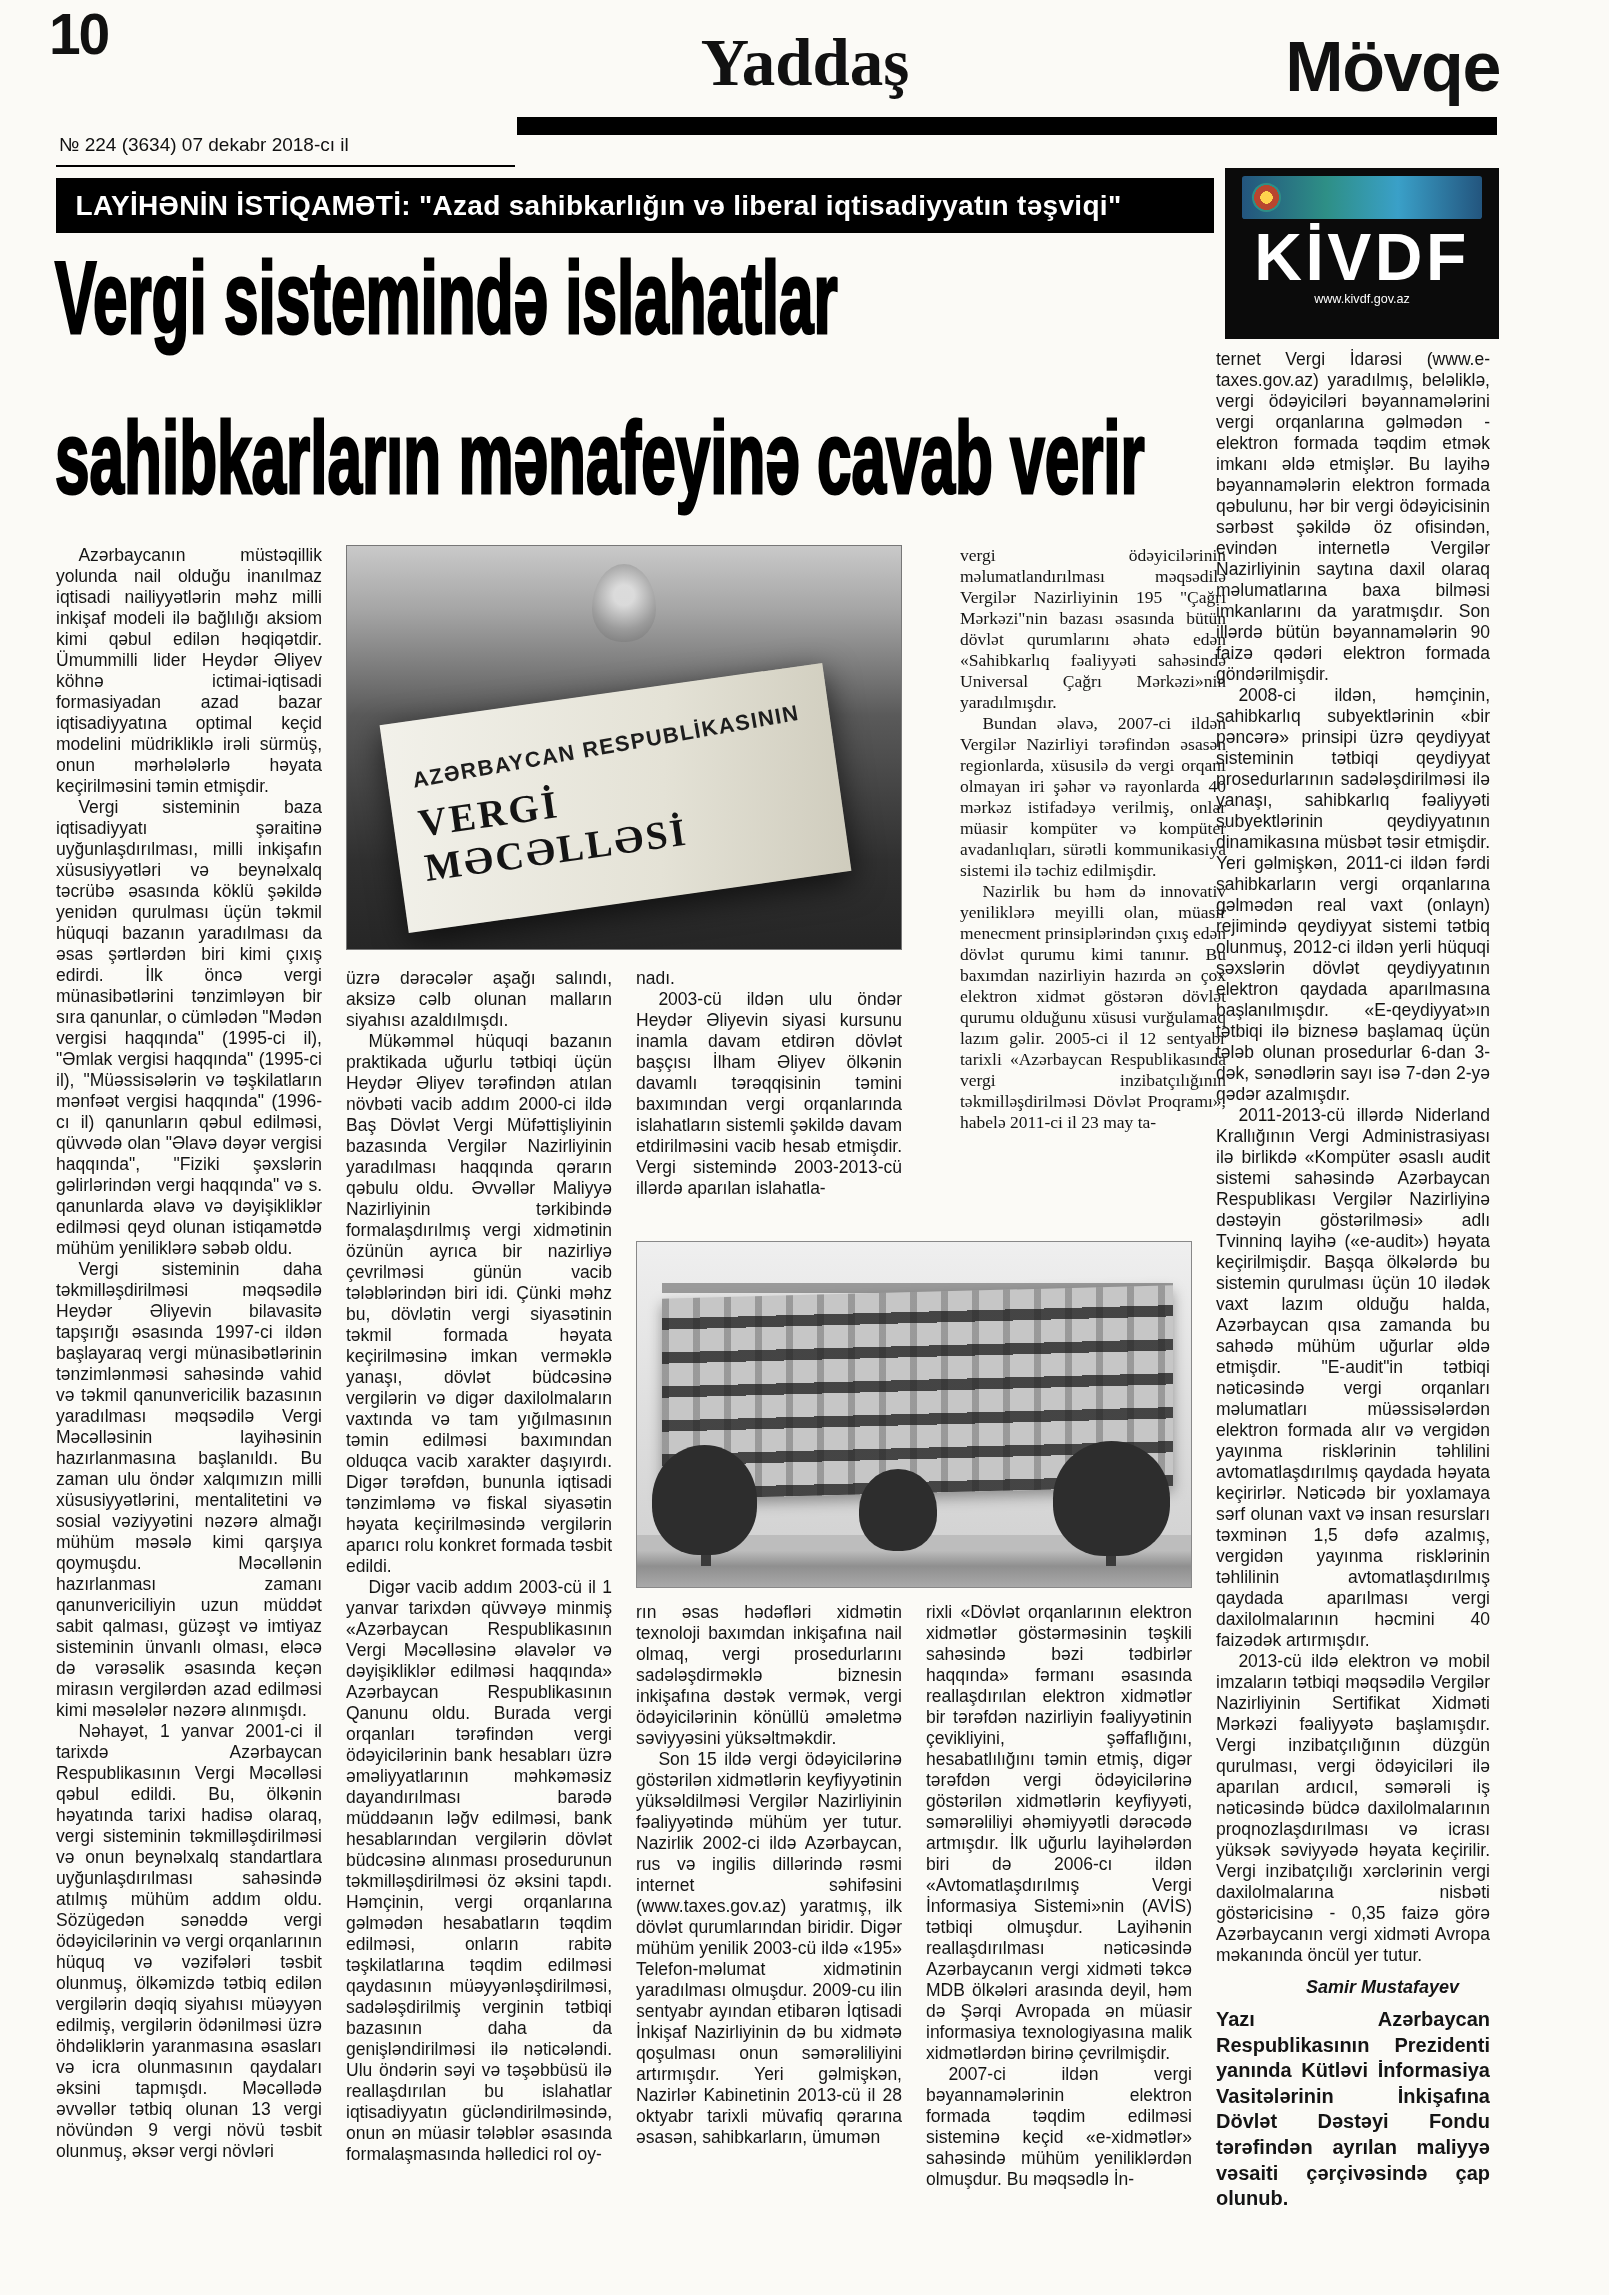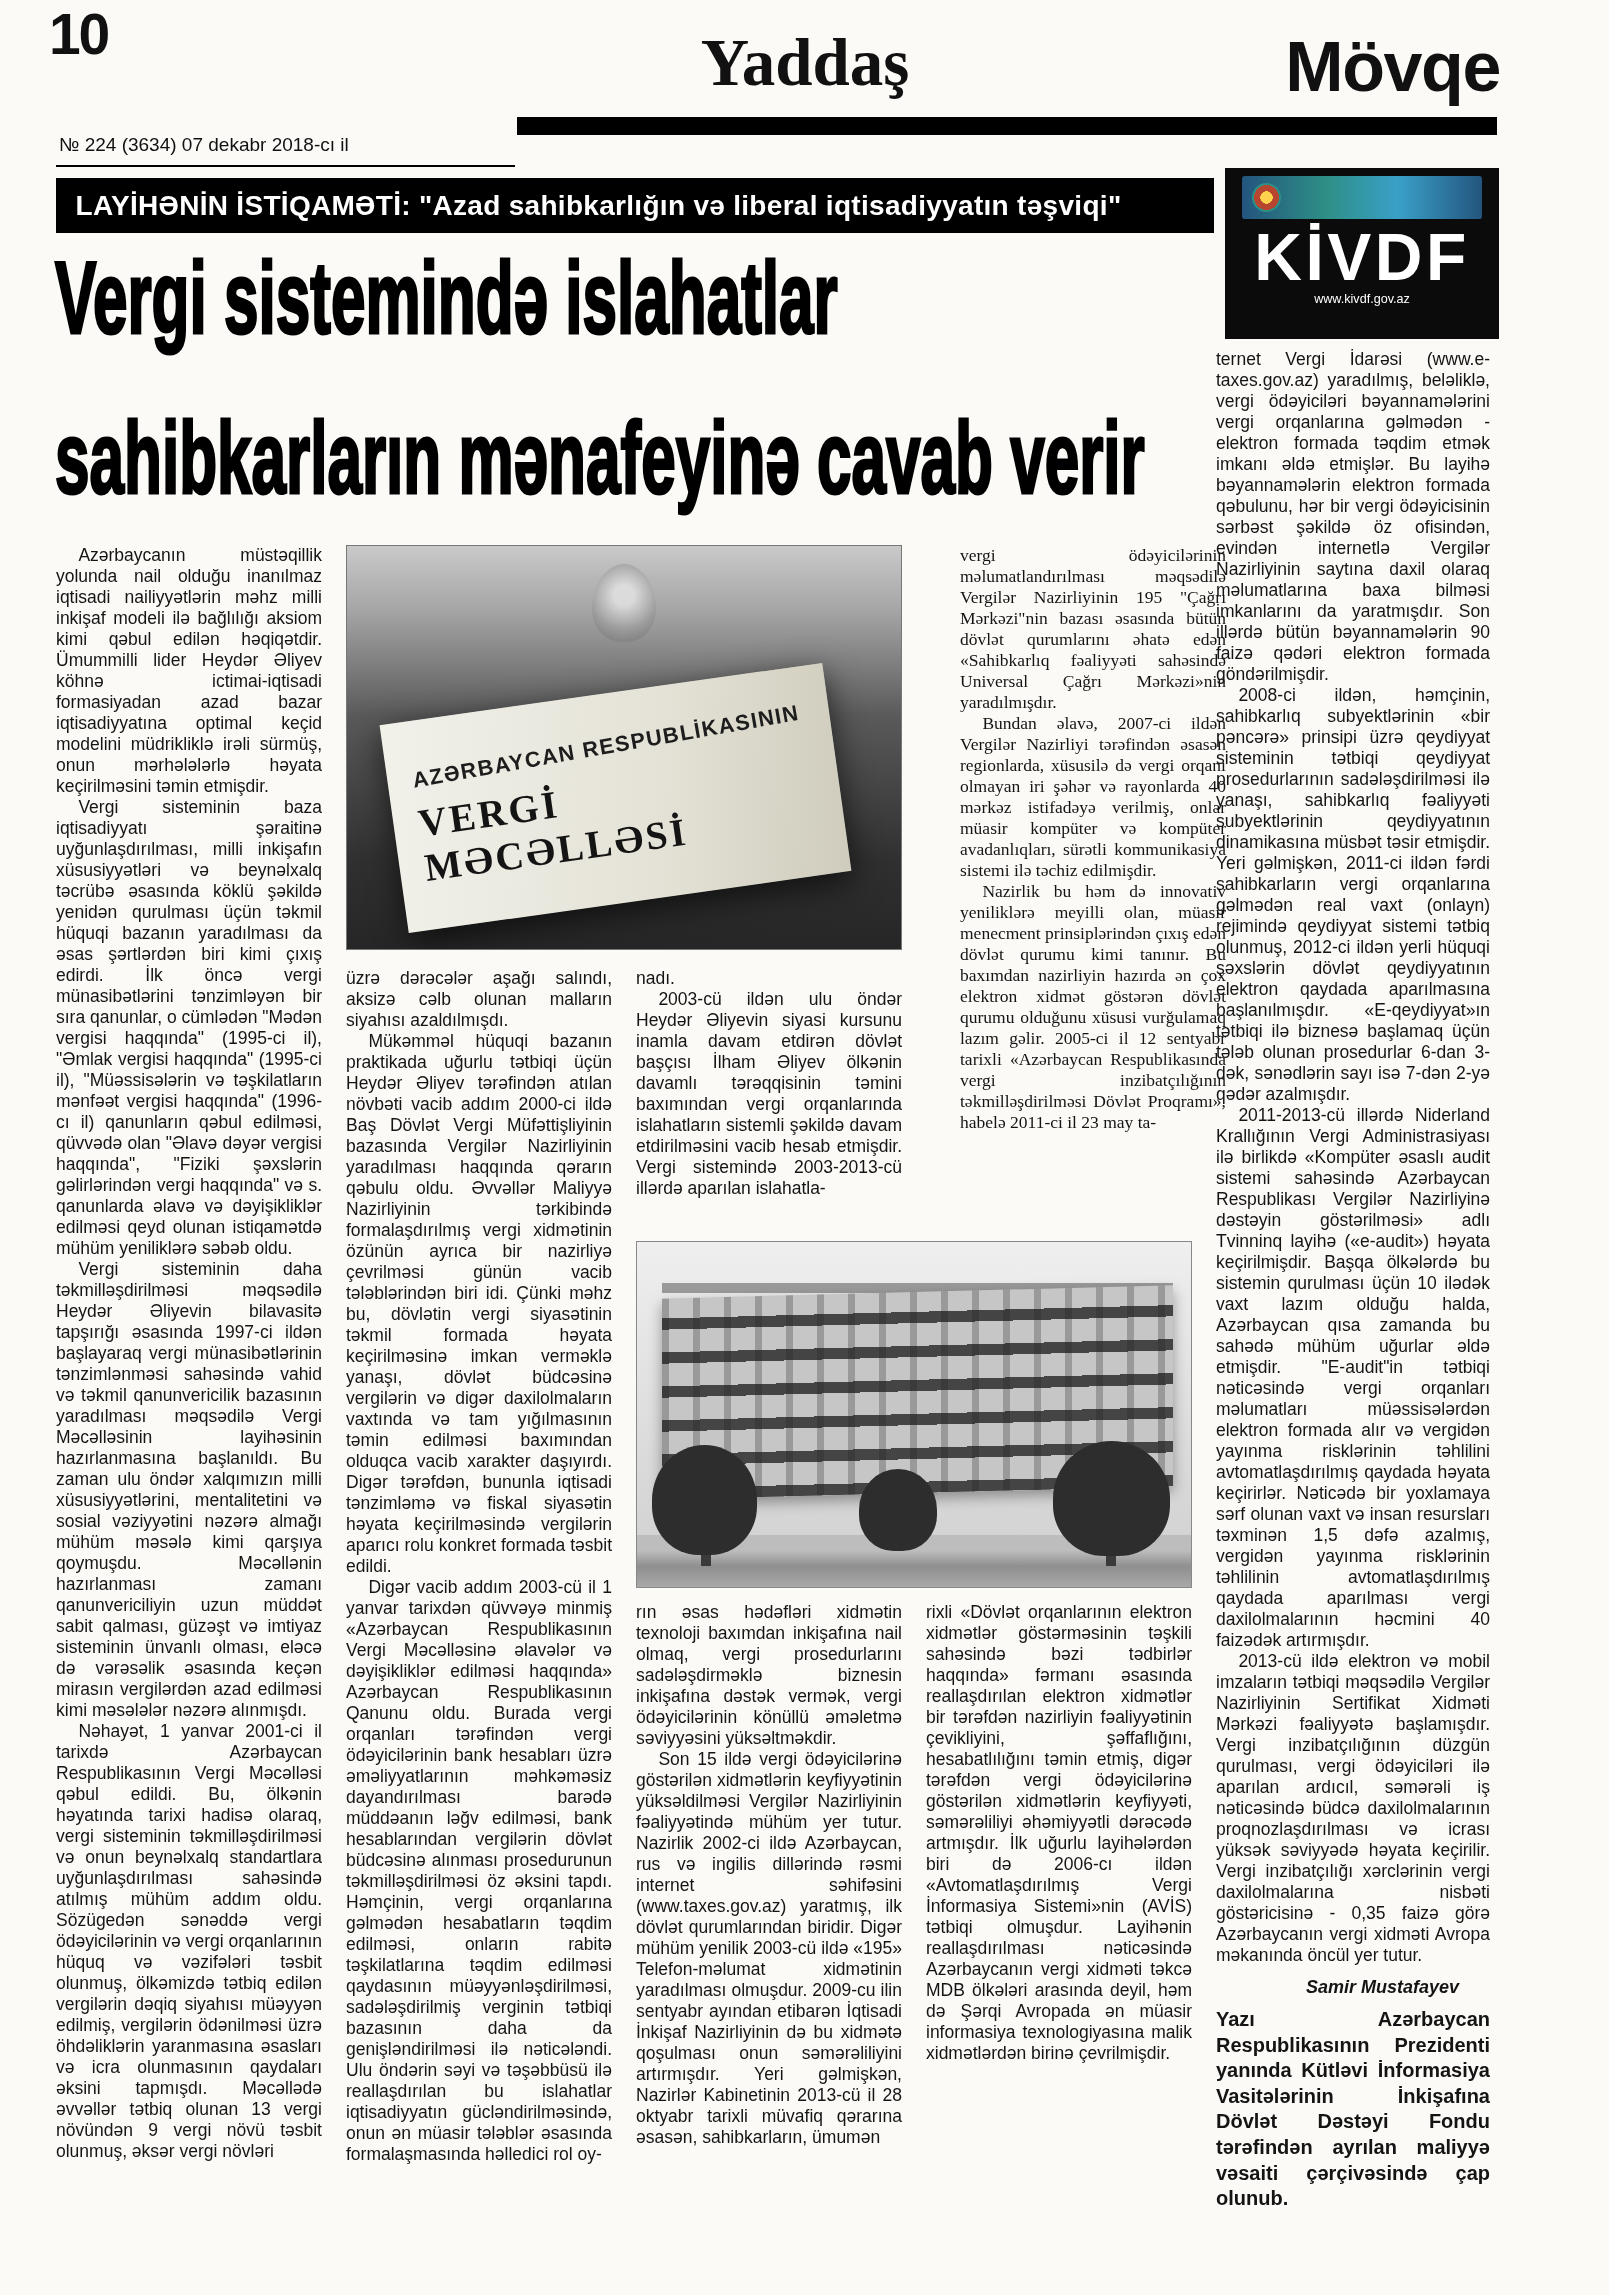--- a/index.html
+++ b/index.html
@@ -150,20 +150,21 @@
       <p class="para">rın əsas hədəfləri xidmətin texnoloji baxımdan inkişafına nail olmaq, vergi prosedurlarını sadələşdirməklə biznesin inkişafına dəstək vermək, vergi ödəyicilərinin könüllü əməletmə səviyyəsini yüksəltməkdir.</p>
       <p class="para">Son 15 ildə vergi ödəyicilərinə göstərilən xidmətlərin keyfiyyətinin yüksəldilməsi Vergilər Nazirliyinin fəaliyyətində mühüm yer tutur. Nazirlik 2002-ci ildə Azərbaycan, rus və ingilis dillərində rəsmi internet səhifəsini (www.taxes.gov.az) yaratmış, ilk dövlət qurumlarından biridir. Digər mühüm yenilik 2003-cü ildə «195» Telefon-məlumat xidmətinin yaradılması olmuşdur. 2009-cu ilin sentyabr ayından etibarən İqtisadi İnkişaf Nazirliyinin də bu xidmətə qoşulması onun səmərəliliyini artırmışdır. Yeri gəlmişkən, Nazirlər Kabinetinin 2013-cü il 28 oktyabr tarixli müvafiq qərarına əsasən, sahibkarların, ümumən</p>
     </section>
   <section class="col cont" id="col4t">
       <p class="para">vergi ödəyicilərinin məlumatlandırılması məqsədilə Vergilər Nazirliyinin 195 "Çağrı Mərkəzi"nin bazası əsasında bütün dövlət qurumlarını əhatə edən «Sahibkarlıq fəaliyyəti sahəsində Universal Çağrı Mərkəzi»nin yaradılmışdır.</p>
       <p class="para">Bundan əlavə, 2007-ci ildən Vergilər Nazirliyi tərəfindən əsasən regionlarda, xüsusilə də vergi orqanı olmayan iri şəhər və rayonlarda 40 mərkəz istifadəyə verilmiş, onlar müasir kompüter və kompüter avadanlıqları, sürətli kommunikasiya sistemi ilə təchiz edilmişdir.</p>
       <p class="para">Nazirlik bu həm də innovativ yeniliklərə meyilli olan, müasir menecment prinsiplərindən çıxış edən dövlət qurumu kimi tanınır. Bu baxımdan nazirliyin hazırda ən çox elektron xidmət göstərən dövlət qurumu olduğunu xüsusi vurğulamaq lazım gəlir. 2005-ci il 12 sentyabr tarixli «Azərbaycan Respublikasında vergi inzibatçılığının təkmilləşdirilməsi Dövlət Proqramı», habelə 2011-ci il 23 may ta-</p>
     </section>
   <section class="col cont" id="col4b">
       <p class="para">rixli «Dövlət orqanlarının elektron xidmətlər göstərməsinin təşkili sahəsində bəzi tədbirlər haqqında» fərmanı əsasında reallaşdırılan elektron xidmətlər bir tərəfdən nazirliyin fəaliyyətinin çevikliyini, şəffaflığını, hesabatlılığını təmin etmiş, digər tərəfdən vergi ödəyicilərinə göstərilən xidmətlərin keyfiyyəti, səmərəliliyi əhəmiyyətli dərəcədə artmışdır. İlk uğurlu layihələrdən biri də 2006-cı ildən «Avtomatlaşdırılmış Vergi İnformasiya Sistemi»nin (AVİS) tətbiqi olmuşdur. Layihənin reallaşdırılması nəticəsində Azərbaycanın vergi xidməti təkcə MDB ölkələri arasında deyil, həm də Şərqi Avropada ən müasir informasiya texnologiyasına malik xidmətlərdən birinə çevrilmişdir.</p>
+      <p class="para">2007-ci ildən vergi bəyannamələrinin elektron formada təqdim edilməsi sisteminə keçid «e-xidmətlər» sahəsində mühüm yeniliklərdən olmuşdur. Bu məqsədlə İn-</p>
     </section>
 
   <section class="col cont" id="col5">
     <div>
         <p class="para">ternet Vergi İdarəsi (www.e-taxes.gov.az) yaradılmış, beləliklə, vergi ödəyiciləri bəyannamələrini vergi orqanlarına gəlmədən - elektron formada təqdim etmək imkanı əldə etmişlər. Bu layihə bəyannamələrin elektron formada qəbulunu, hər bir vergi ödəyicisinin sərbəst şəkildə öz ofisindən, evindən internetlə Vergilər Nazirliyinin saytına daxil olaraq məlumatlarına baxa bilməsi imkanlarını da yaratmışdır. Son illərdə bütün bəyannamələrin 90 faizə qədəri elektron formada göndərilmişdir.</p>
         <p class="para">2008-ci ildən, həmçinin, sahibkarlıq subyektlərinin «bir pəncərə» prinsipi üzrə qeydiyyat sisteminin tətbiqi qeydiyyat prosedurlarının sadələşdirilməsi ilə yanaşı, sahibkarlıq fəaliyyəti subyektlərinin qeydiyyatının dinamikasına müsbət təsir etmişdir. Yeri gəlmişkən, 2011-ci ildən fərdi sahibkarların vergi orqanlarına gəlmədən real vaxt (onlayn) rejimində qeydiyyat sistemi tətbiq olunmuş, 2012-ci ildən yerli hüquqi şəxslərin dövlət qeydiyyatının elektron qaydada aparılmasına başlanılmışdır. «E-qeydiyyat»ın tətbiqi ilə biznesə başlamaq üçün tələb olunan prosedurlar 6-dan 3-dək, sənədlərin sayı isə 7-dən 2-yə qədər azalmışdır.</p>
         <p class="para">2011-2013-cü illərdə Niderland Krallığının Vergi Administrasiyası ilə birlikdə «Kompüter əsaslı audit sistemi sahəsində Azərbaycan Respublikası Vergilər Nazirliyinə dəstəyin göstərilməsi» adlı Tvinninq layihə («e-audit») həyata keçirilmişdir. Başqa ölkələrdə bu sistemin qurulması üçün 10 ilədək vaxt lazım olduğu halda, Azərbaycan qısa zamanda bu sahədə mühüm uğurlar əldə etmişdir. "E-audit"in tətbiqi nəticəsində vergi orqanları məlumatları müəssisələrdən elektron formada alır və vergidən yayınma risklərinin təhlilini avtomatlaşdırılmış qaydada həyata keçirirlər. Nəticədə bir yoxlamaya sərf olunan vaxt və insan resursları təxminən 1,5 dəfə azalmış, vergidən yayınma risklərinin təhlilinin avtomatlaşdırılmış qaydada aparılması vergi daxilolmalarının həcmini 40 faizədək artırmışdır.</p>
         <p class="para">2013-cü ildə elektron və mobil imzaların tətbiqi məqsədilə Vergilər Nazirliyinin Sertifikat Xidməti Mərkəzi fəaliyyətə başlamışdır. Vergi inzibatçılığının düzgün qurulması, vergi ödəyiciləri ilə aparılan ardıcıl, səmərəli iş nəticəsində büdcə daxilolmalarının proqnozlaşdırılması və icrası yüksək səviyyədə həyata keçirilir. Vergi inzibatçılığı xərclərinin vergi daxilolmalarına nisbəti göstəricisinə - 0,35 faizə görə Azərbaycanın vergi xidməti Avropa məkanında öncül yer tutur.</p>
       </div>
     <div class="author">Samir Mustafayev</div>

